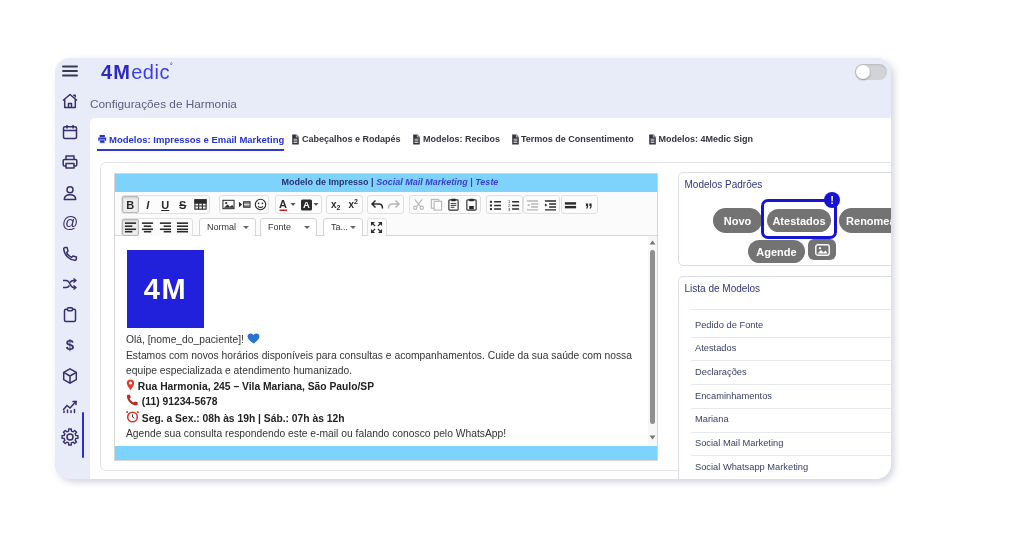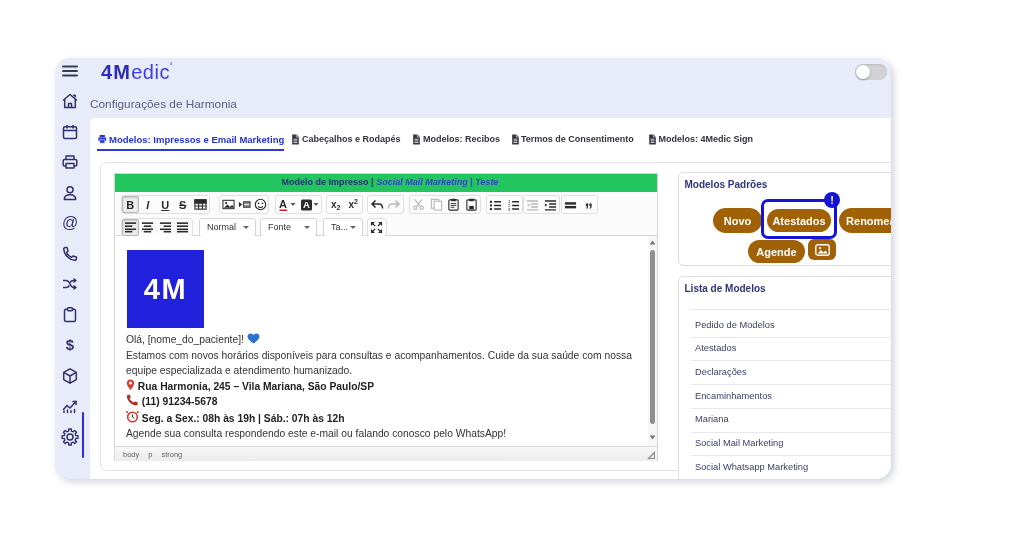--- a/index.html
+++ b/index.html
@@ -15,42 +15,42 @@
 
 #tog{position:absolute;left:800px;top:6px;width:32px;height:16px;background:#d2d3d6;border-radius:8px;box-shadow:inset 0 1px 2px rgba(0,0,0,.12)}
 #tog i{position:absolute;left:0.5px;top:1px;width:14px;height:14px;background:#fff;border-radius:50%;box-shadow:0 1px 2px rgba(0,0,0,.3)}
 
 .tab{position:absolute;top:76px;font-size:9px;font-weight:bold;color:#33333e;white-space:nowrap;line-height:11px}
 .tab.on{color:#2334cc;font-size:9.5px}
 #tabline{position:absolute;left:42px;top:91px;width:187px;height:2px;background:#2c3ad0}
 
 #oc{position:absolute;left:45px;top:104px;width:852px;height:309px;border:1px solid #e3e4ea;border-radius:6px}
 
-#ed{position:absolute;left:59px;top:115px;width:544px;height:288px;border:1px solid #d6d6d6;background:#22c55e}
+#ed{position:absolute;left:59px;top:115px;width:544px;height:288px;border:1px solid #d6d6d6;background:#7dd3fc}
 #edtitle{position:absolute;left:4px;top:2.5px;width:100%;text-align:center;font-size:9px;font-weight:bold;color:#2b3178}
 #edtitle i{color:#3a3fd0}
 #tbar{position:absolute;left:0;top:18px;width:100%;height:44px;background:#fbfbfc;border-bottom:1px solid #d6d6d6}
 .grp{position:absolute;height:19px;border:1px solid #e0e0e2;border-radius:3px;background:#fcfcfc;display:flex;align-items:center}
 .tb{width:17.5px;height:17px;display:flex;align-items:center;justify-content:center;font-size:11px;color:#2b2b2b}
 .tb.press{border:1px solid #b8b8b8;background:#ededee;border-radius:2px;box-shadow:inset 0 1px 2px rgba(0,0,0,.15)}
 .dd{position:absolute;height:19px;border:1px solid #d5d5d7;border-radius:3px;background:#fff;font-size:9px;color:#333;display:flex;align-items:center;padding-left:7px}
 .dd s{position:absolute;right:6px;top:7.5px;width:0;height:0;border-left:3px solid transparent;border-right:3px solid transparent;border-top:3.5px solid #666;text-decoration:none}
 #content{position:absolute;left:0;top:62px;width:533px;height:209.5px;background:#fff;overflow:hidden}
 #sq{position:absolute;left:12px;top:14px;width:77px;height:78px;background:#2121dc;color:#fff;display:flex;align-items:center;justify-content:center;font-size:29px;font-weight:bold;letter-spacing:1.5px}
 #txt{position:absolute;left:11px;top:96px;font-size:10.3px;line-height:15.55px;color:#333;white-space:nowrap}
 #txt b{color:#222}
 #sbar{position:absolute;left:533px;top:62px;width:9px;height:209.5px;background:#f7f7f7}
 #sbar .th{position:absolute;left:1.5px;top:14px;width:5.5px;height:174px;background:#8f8f8f;border-radius:3px}
 #stat{position:absolute;left:0;top:271.5px;width:542px;height:15px;background:linear-gradient(#f8f8f8,#ececec);border-top:1px solid #d6d6d6;font-size:7.5px;color:#5b5f66;line-height:15px;padding-left:8px}
 #stat span{margin-right:9px}
 
 #pa{position:absolute;left:623px;top:114px;width:265px;height:94px;border:1px solid #dcdee6;border-radius:5px;background:#fff}
 #pb{position:absolute;left:623px;top:218px;width:265px;height:212px;border:1px solid #dcdee6;border-radius:5px;background:#fff}
-.ptitle{position:absolute;left:5.5px;top:6px;font-size:10px;font-weight:bold;color:#2f357d}
-.btn{position:absolute;background:#a16207;color:#fff;font-weight:bold;font-size:11px;display:flex;align-items:center;justify-content:center;border-radius:13px}
+.ptitle{position:absolute;left:5.5px;top:6px;font-size:10px;font-weight:normal;color:#2f357d}
+.btn{position:absolute;background:#737373;color:#fff;font-weight:bold;font-size:11px;display:flex;align-items:center;justify-content:center;border-radius:13px}
 #obox{position:absolute;left:82px;top:26px;width:76px;height:40px;background:#fff;border:3px solid #1513d4;border-radius:7px}
 #badge{position:absolute;left:145px;top:19px;width:16px;height:16px;background:#1513d4;border-radius:50%;color:#fff;font-weight:bold;font-size:11px;text-align:center;line-height:16px}
 .li{position:absolute;left:16px;font-size:9.3px;color:#3a4166;white-space:nowrap;line-height:11px}
 .sep{position:absolute;left:12px;width:241px;height:1px;background:#e7e8ed}
 #rscroll{position:absolute;left:916px;top:14px;width:5px;height:386px;background:#c9ccd8;border-radius:3px}
 </style>
 </head>
 <body>
 <div id="card">
   <div id="wp"></div>
@@ -425,45 +425,41 @@
     </div>
     <div id="sbar">
         <svg style="position:absolute;left:1px;top:4px" width="7" height="5" viewBox="0 0 7 5">
           <path d="M0.5 4.5 L3.5 0.5 L6.5 4.5 Z" fill="#777"></path>
         </svg>
         <div class="th"></div>
         <svg style="position:absolute;left:1px;top:199px" width="7" height="5" viewBox="0 0 7 5">
           <path d="M0.5 0.5 L3.5 4.5 L6.5 0.5 Z" fill="#777"></path>
         </svg>
       </div>
-    <div id="stat"><span>body</span><span>p</span><span>strong</span><svg style="position:absolute;right:2px;bottom:2px" width="8" height="8" viewBox="0 0 8 8">
-          <path d="M8 0 L8 8 L0 8 Z" fill="#8a8a8a"></path>
-          <path d="M7 3 L7 7 L3 7 Z" fill="#f0f0f0"></path>
-        </svg></div>
   </div>
   <div id="pa">
     <div class="ptitle">Modelos Padrões</div>
     <div class="btn" style="left:34px;top:35px;width:49px;height:25px">Novo</div>
     <div id="obox"></div>
     <div class="btn" style="left:88px;top:36px;width:64px;height:23px">Atestados</div>
     <div id="badge" style="top:19px">!</div>
     <div class="btn" style="left:160px;top:35px;width:68px;height:25px">Renomear</div>
     <div class="btn" style="left:69px;top:67px;width:57px;height:23px">Agende</div>
     <div class="btn" style="left:129px;top:66px;width:28px;height:21px;border-radius:6px" id="imgbtn">
         <svg width="15" height="12" viewBox="0 0 15 12">
           <rect x="0.8" y="0.8" width="13.4" height="10.4" rx="2" fill="none" stroke="#fff" stroke-width="1.4"></rect>
           <circle cx="5" cy="4.2" r="1.1" fill="#fff"></circle>
           <path d="M2.5 9.5 L6 6 L8.5 8.5 L10.5 6.5 L12.5 9.5 Z" fill="#fff"></path>
         </svg>
       </div>
   </div>
   <div id="pb">
     <div class="ptitle">Lista de Modelos</div>
     <div class="sep" style="top:32px"></div>
-    <div class="li" style="top:42.5px">Pedido de Modelos</div>
+    <div class="li" style="top:42.5px">Pedido de Fonte</div>
     <div class="sep" style="top:59.7px"></div>
     <div class="li" style="top:66.2px">Atestados</div>
     <div class="sep" style="top:83.4px"></div>
     <div class="li" style="top:89.9px">Declarações</div>
     <div class="sep" style="top:107.1px"></div>
     <div class="li" style="top:113.6px">Encaminhamentos</div>
     <div class="sep" style="top:130.8px"></div>
     <div class="li" style="top:137.3px">Mariana</div>
     <div class="sep" style="top:154.5px"></div>
     <div class="li" style="top:161px">Social Mail Marketing</div>

